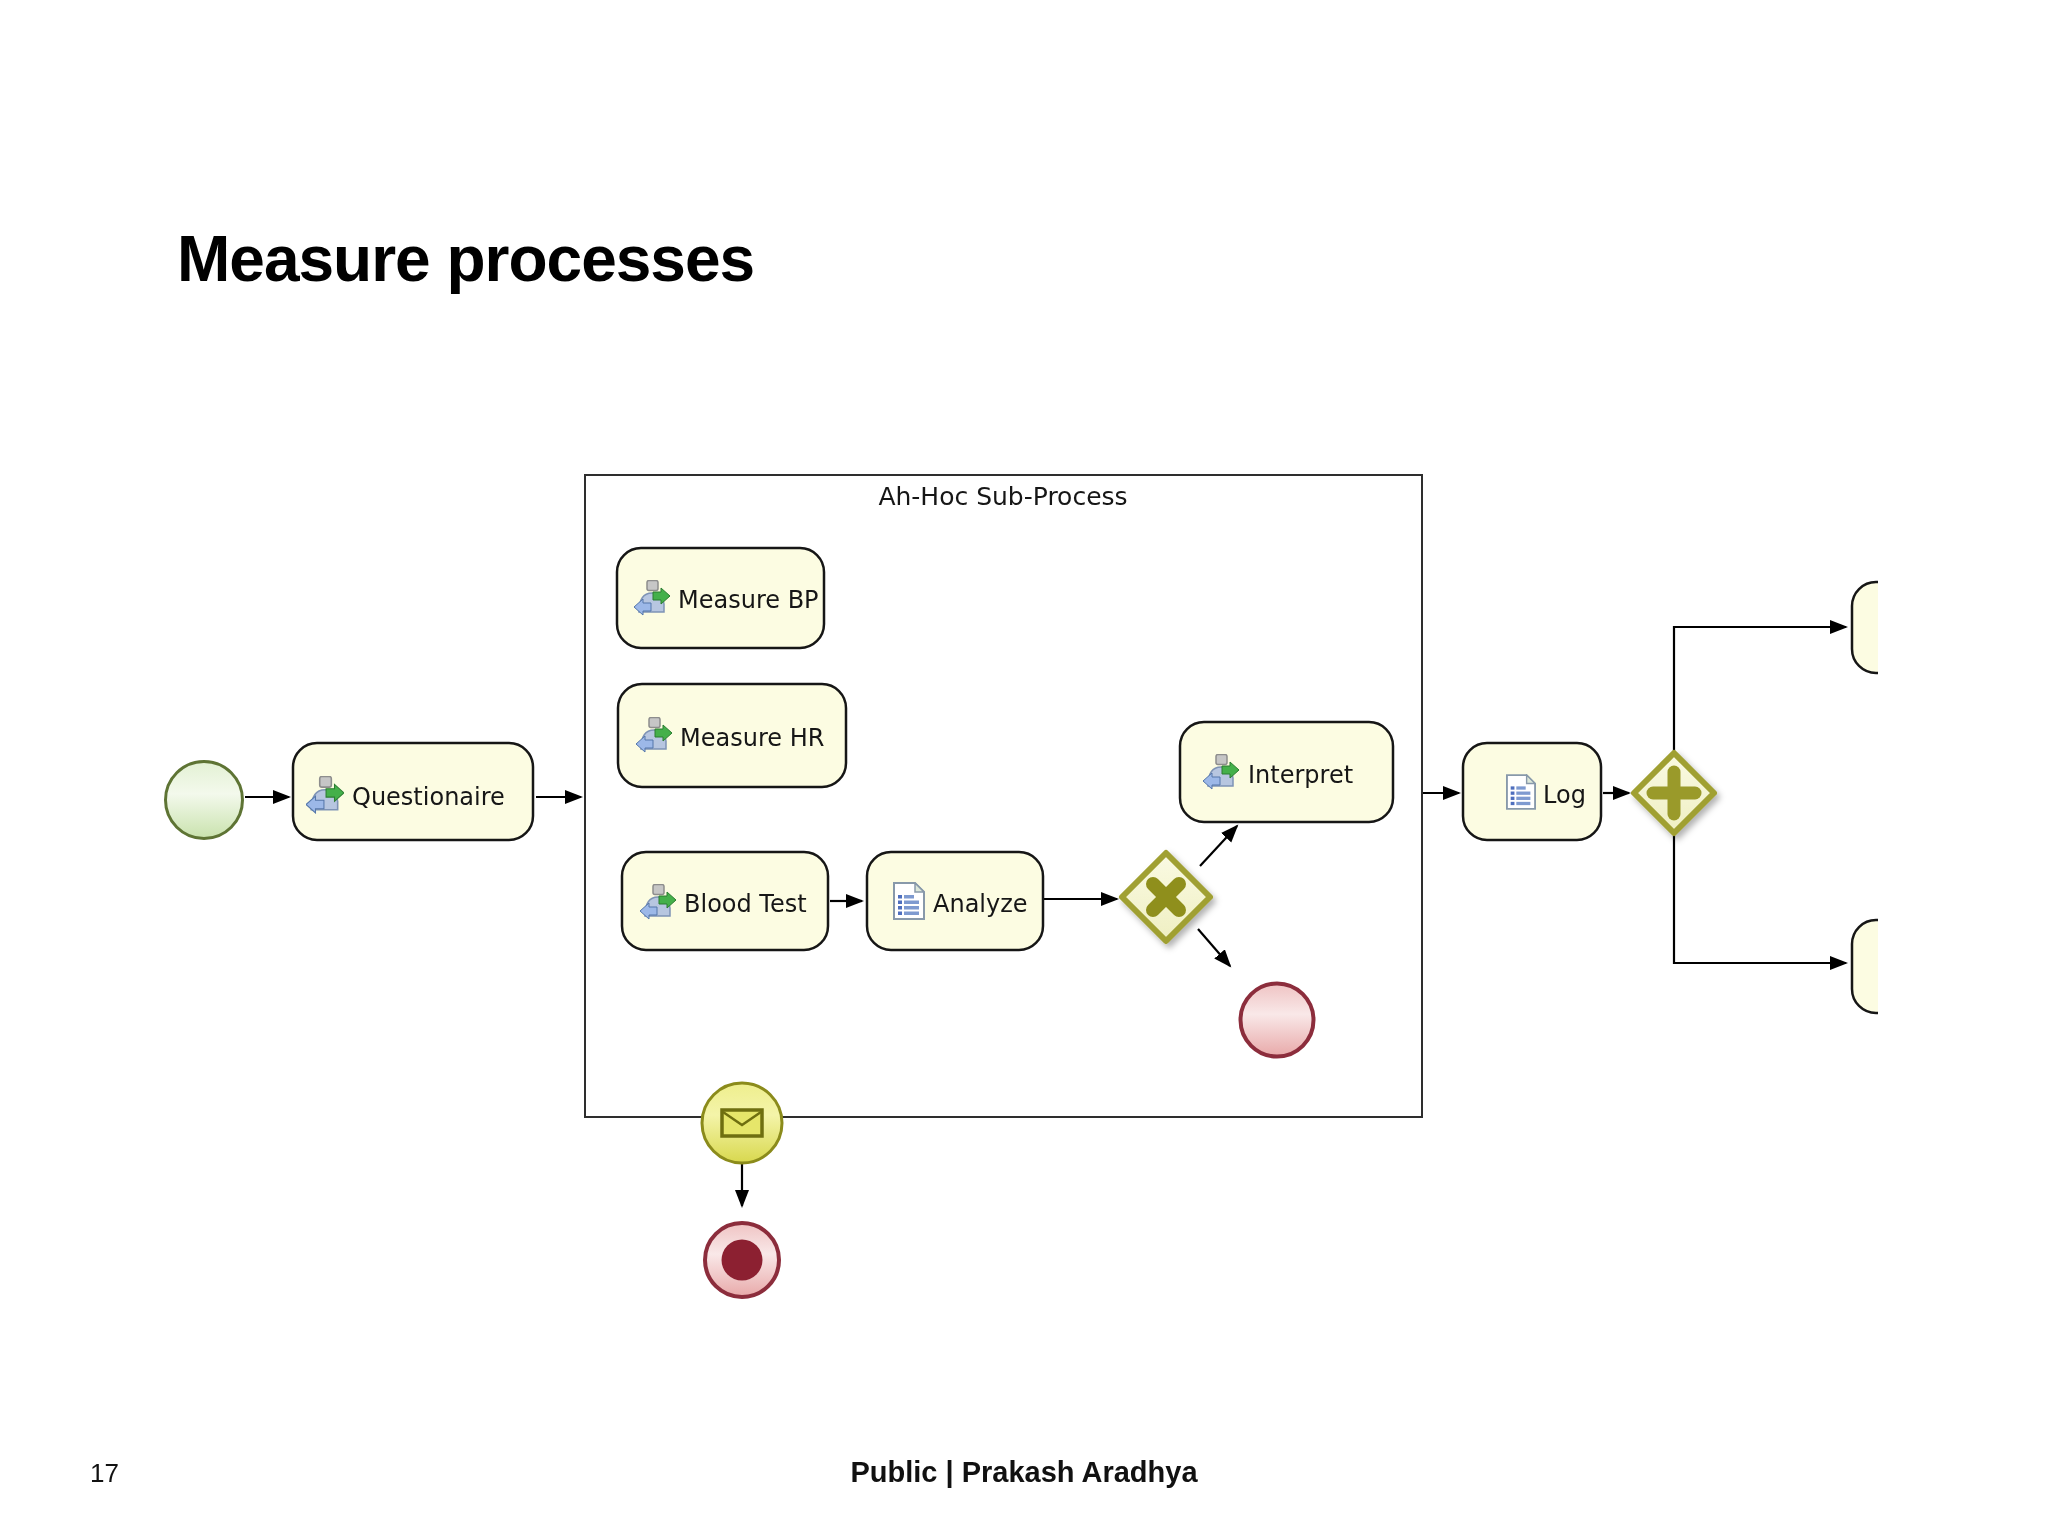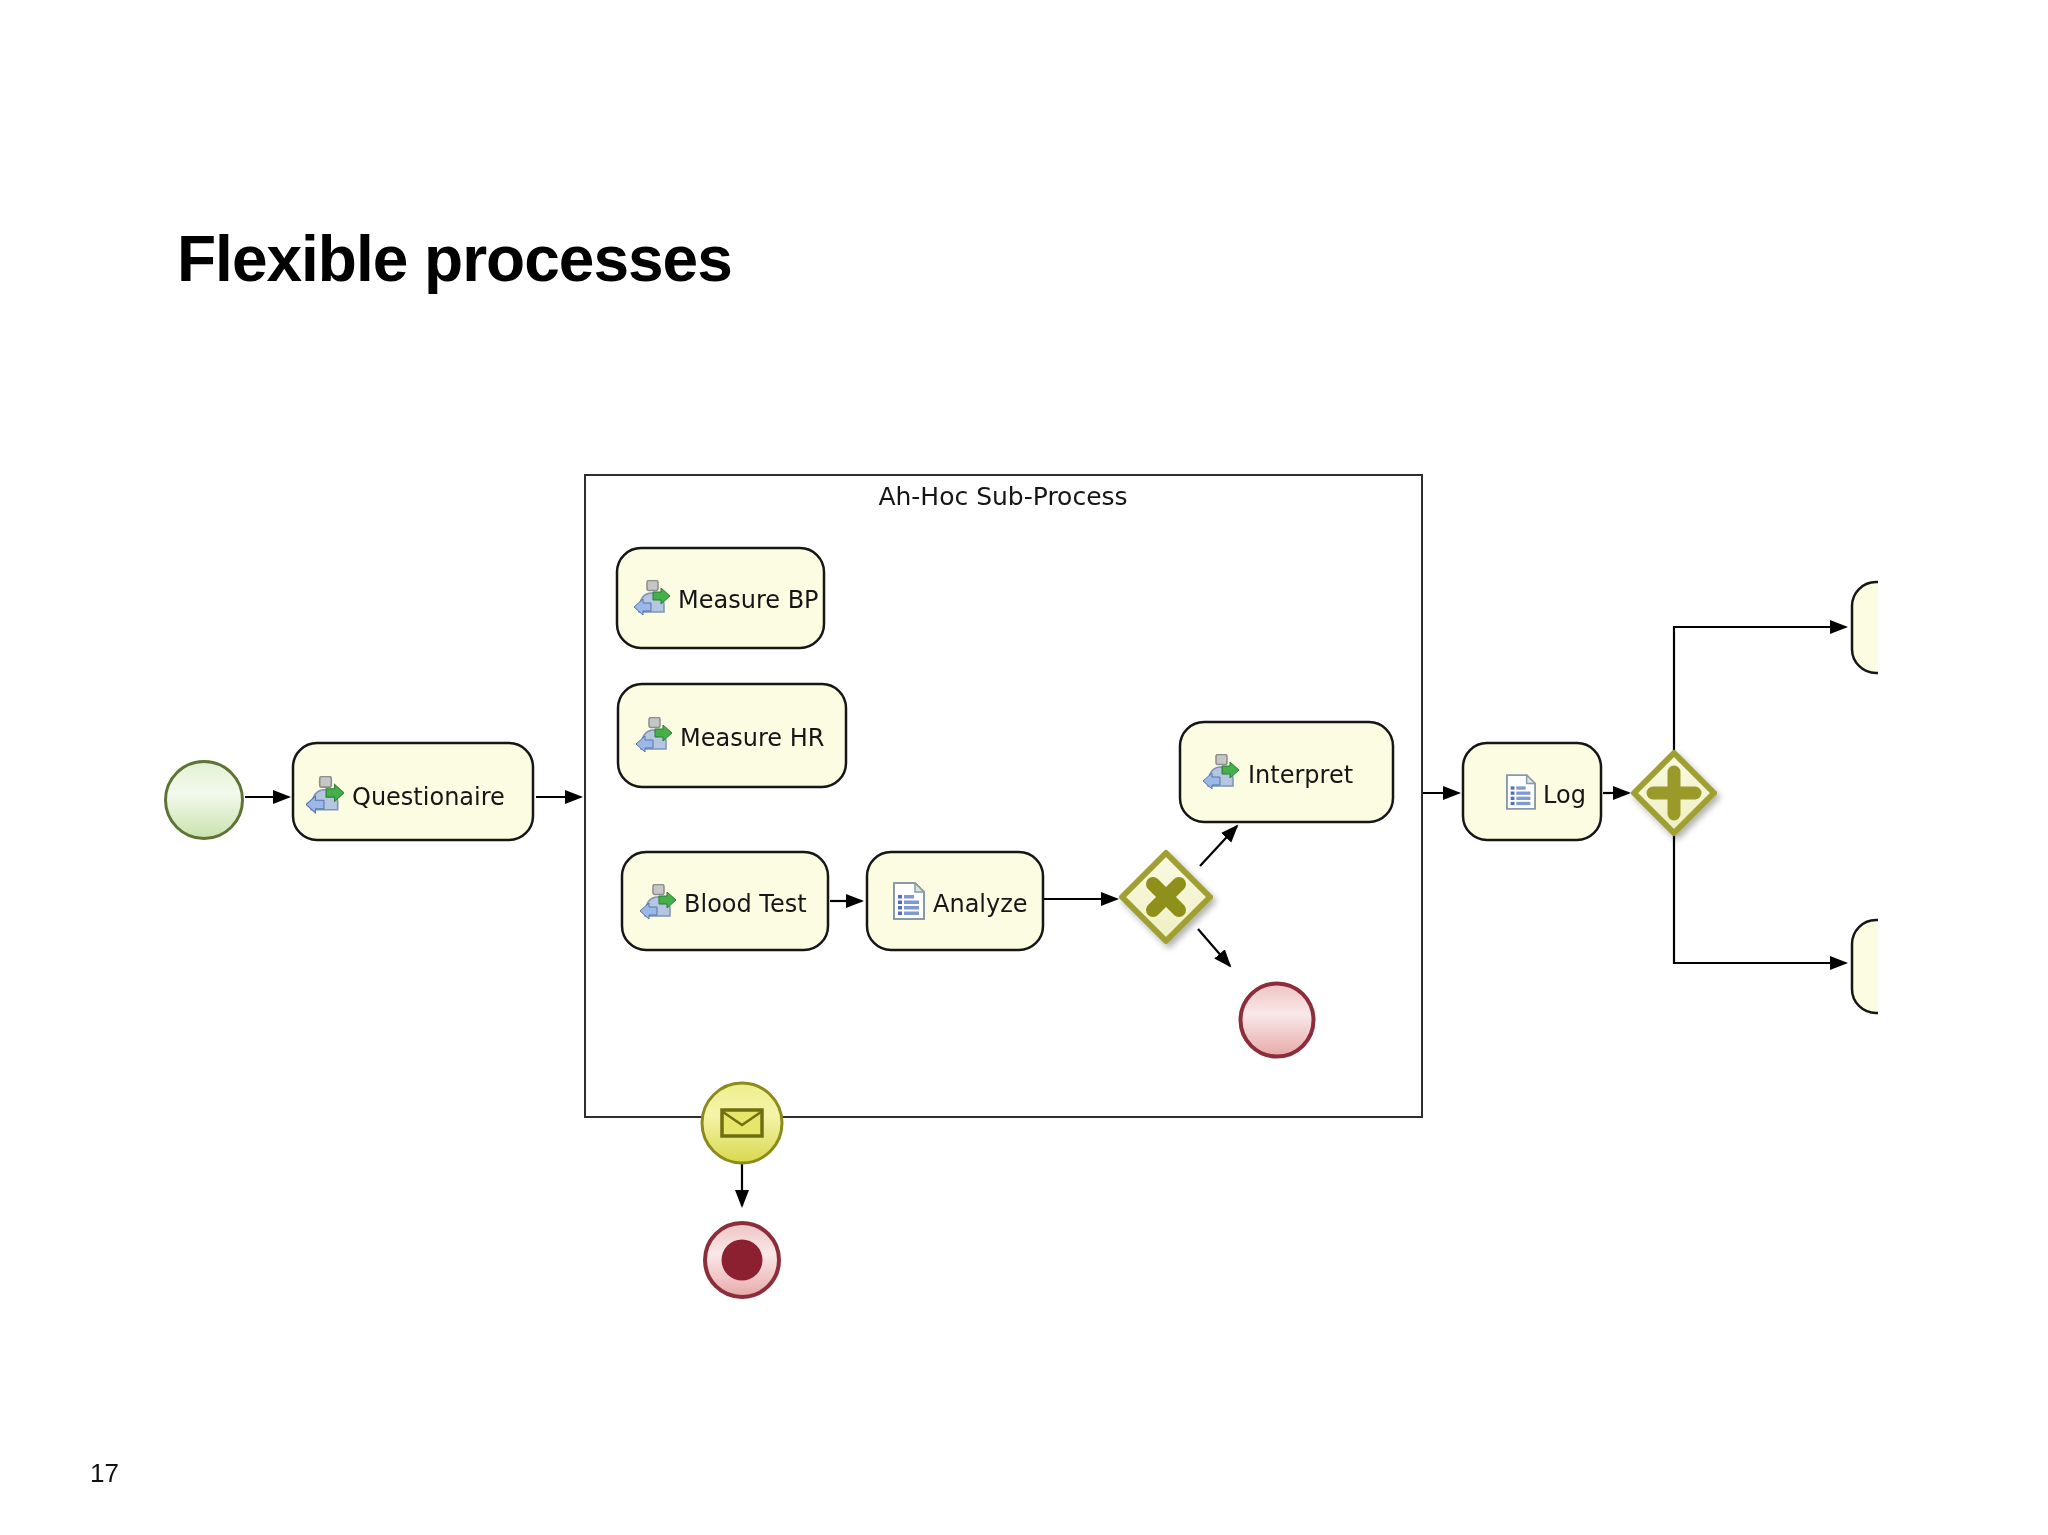--- a/index.html
+++ b/index.html
@@ -27,21 +27,21 @@
   .splabel{ font:25px "DejaVu Sans", sans-serif; fill:#161616; text-anchor:middle; }
   .gw     { fill:url(#gwGrad); stroke:#a0a033; stroke-width:6; stroke-linejoin:round; }
   .gwx    { stroke:#8f8f1d; stroke-width:14; stroke-linecap:round; }
   .gwp    { stroke:#9a9a2a; stroke-width:13; stroke-linecap:round; }
 </style>
 </head>
 <body>
 
 <div class="slide">
 
-  <h1 class="slide-title">Flexible processes</h1>
+  <h1 class="slide-title">Measure processes</h1>
 
   <svg class="bpmn" width="2048" height="1535" viewBox="0 0 2048 1535">
     <defs>
       <marker id="ah" markerUnits="userSpaceOnUse" markerWidth="20" markerHeight="16" refX="16" refY="7" orient="auto">
         <path d="M0,0 L18,7 L0,14 Z" fill="#000000"></path>
       </marker>
       <linearGradient id="gradStart" x1="0" y1="0" x2="0" y2="1">
         <stop offset="0%" stop-color="#e3f1d4"></stop>
         <stop offset="42%" stop-color="#f3f9ec"></stop>
         <stop offset="100%" stop-color="#c9e2ad"></stop>
@@ -184,13 +184,14 @@
       </g>
     </g>
 
     <g clip-path="url(#cropRight)">
       <rect class="task" x="1852" y="582" width="170" height="91" rx="24"></rect>
       <rect class="task" x="1852" y="920" width="170" height="93" rx="24"></rect>
     </g>
   </svg>
 
   <div class="page-number">17</div>
+  <div class="footer-text">Public | Prakash Aradhya</div>
 </div>
 
 </body></html>

